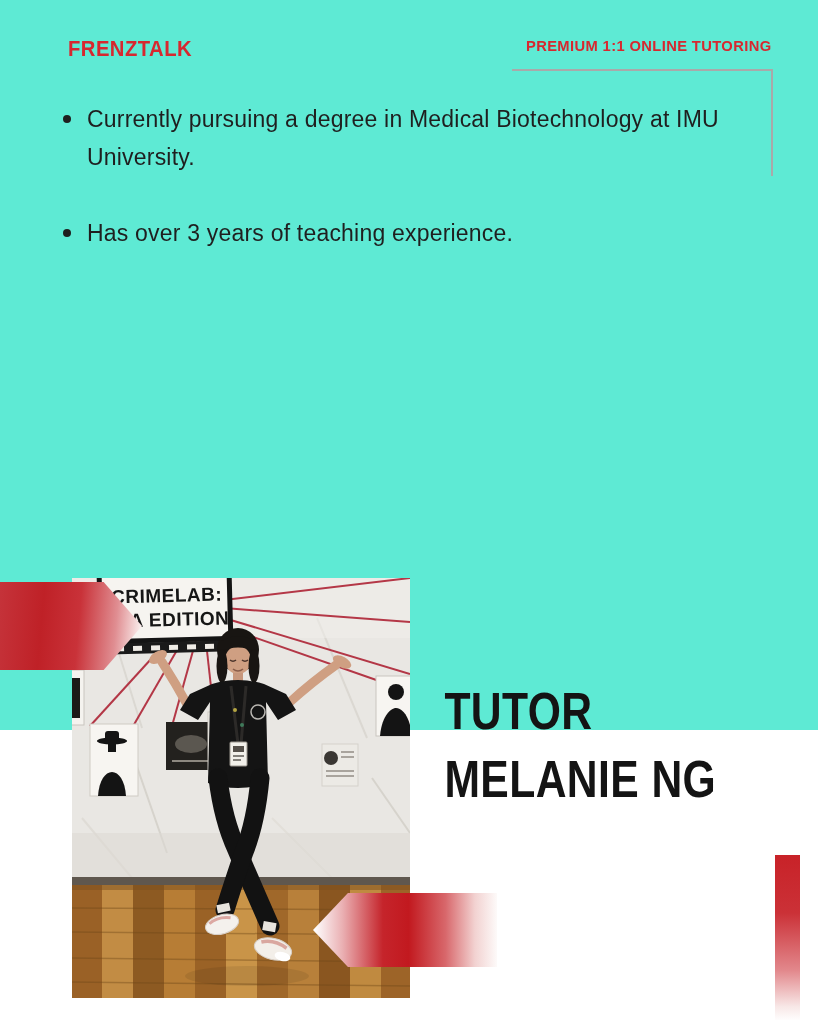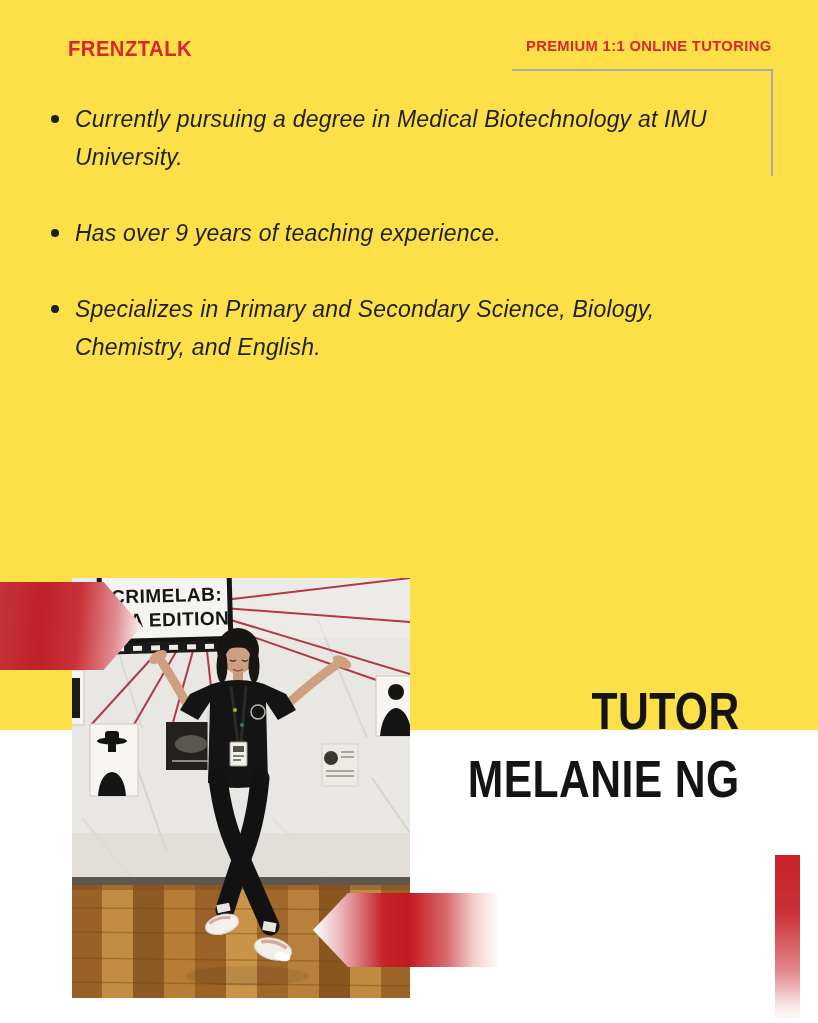--- a/index.html
+++ b/index.html
@@ -1,39 +1,39 @@
 <!DOCTYPE html>
 <html><head>
 <meta charset="utf-8">
 <style>
   * { margin:0; padding:0; box-sizing:border-box; }
   html,body { width:818px; height:1023px; background:#ffffff; overflow:hidden;
               font-family:"Liberation Sans", sans-serif; }
-  .page { position:relative; width:818px; height:730px; background:#fde047; }
+  .page { position:relative; width:818px; height:730px; background:#5eead4; }
 
   
   .brand { position:absolute; left:68px; top:36px; font-size:22px; font-weight:bold;
            letter-spacing:.5px; color:#d7282f; transform:scaleX(.92); transform-origin:left center; }
   .tagline { position:absolute; right:46px; top:37px; font-size:15.5px; font-weight:bold;
              letter-spacing:.4px; color:#d7282f; transform:scaleX(.95); transform-origin:right center; }
   .corner-line-h { position:absolute; left:512px; top:69px; width:261px; height:2px; background:#a9a9a9; }
   .corner-line-v { position:absolute; left:771px; top:69px; width:2px; height:107px; background:#a9a9a9; }
 
   
-  .bullets { position:absolute; left:48px; top:100px; width:700px;font-style:italic; }
+  .bullets { position:absolute; left:60px; top:100px; width:700px; }
   .bullet { position:relative; padding-left:27px; margin-bottom:38px;
             font-size:23px; line-height:38px; color:#1f1f1f; letter-spacing:.2px; }
   .dot { position:absolute; left:3px; top:15px; width:8px; height:8px; border-radius:50%; background:#1f1f1f; }
 
   
   .photo { position:absolute; left:72px; top:578px; width:338px; height:420px; z-index:1; }
   .photo svg { display:block; width:338px; height:420px; }
 
   
-  .tutor-block { position:absolute; left:412px; top:677px; width:360px; text-align:right; color:#141414; }
+  .tutor-block { position:absolute; left:412px; top:677px; width:360px; text-align:left; color:#141414; }
   .tutor-line { font-size:52px; font-weight:bold; line-height:68px; transform:scaleX(.82);
                 transform-origin:center; white-space:nowrap; letter-spacing:.5px; }
 
   
   .arrow-right { position:absolute; left:0; top:582px; width:142px; height:88px; z-index:5;
      background:linear-gradient(95deg,#c5333a 0%,#bf2127 30%,#c93239 55%,#e08e92 80%,#f9e9e8 96%,#fefcfc 100%);
      -webkit-clip-path:polygon(0 0,73% 0,100% 50%,73% 100%,0 100%);
      clip-path:polygon(0 0,73% 0,100% 50%,73% 100%,0 100%); }
   .arrow-left { position:absolute; left:313px; top:893px; width:184px; height:74px; z-index:5;
      background:linear-gradient(90deg,#fefdfd 1%,#eab0b3 16%,#c5242b 38%,#c2191f 52%,#d8676b 72%,#f2d2d1 88%,#fdfaf9 100%);
@@ -52,25 +52,21 @@
   <div class="corner-line-h"></div>
   <div class="corner-line-v"></div>
 
   <div class="bullets">
     <div class="bullet">
       <span class="dot"></span>
       <span>Currently pursuing a degree in Medical Biotechnology at IMU University.</span>
     </div>
     <div class="bullet">
       <span class="dot"></span>
-      <span>Has over 9 years of teaching experience.</span>
-    </div>
-    <div class="bullet">
-      <span class="dot"></span>
-      <span>Specializes in Primary and Secondary Science, Biology, Chemistry, and English.</span>
+      <span>Has over 3 years of teaching experience.</span>
     </div>
   </div>
 
   <div class="photo">
     <svg viewBox="0 0 338 420" xmlns="http://www.w3.org/2000/svg">
 
       <rect x="0" y="0" width="338" height="310" fill="#e9e7e3"></rect>
       <path d="M30,20 L70,150" stroke="#dbd8d2" stroke-width="2" fill="none"></path>
       <path d="M55,160 L95,275" stroke="#d6d3cc" stroke-width="2" fill="none"></path>
       <path d="M245,40 L295,160" stroke="#dbd8d2" stroke-width="2" fill="none"></path>

